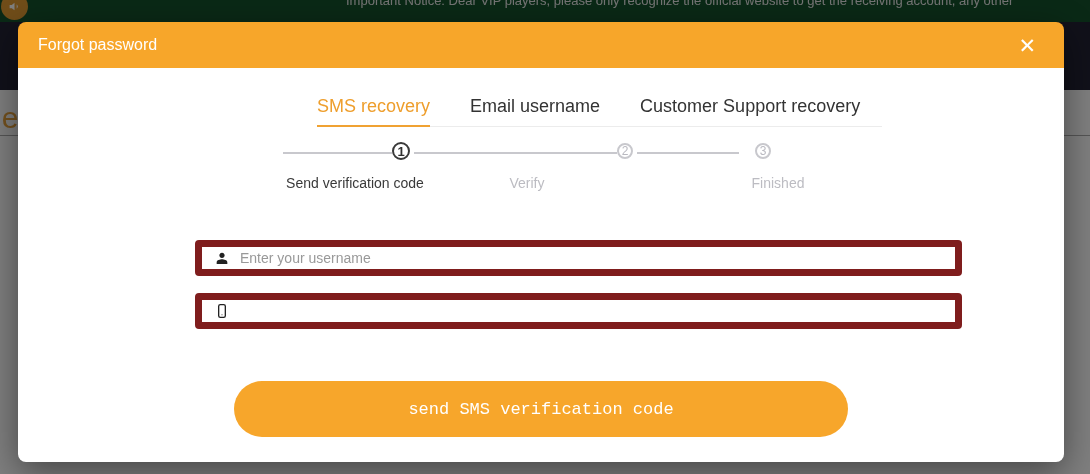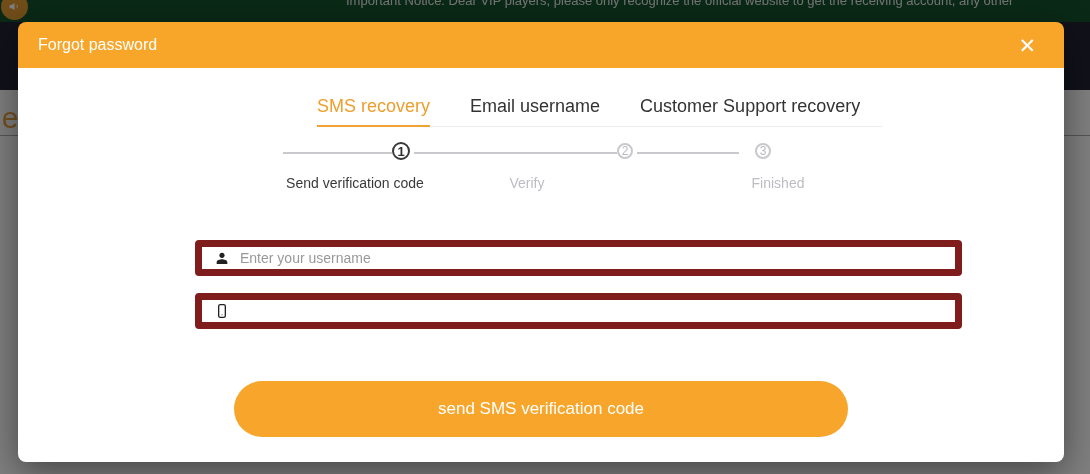--- a/index.html
+++ b/index.html
@@ -56,21 +56,21 @@
            border-radius:4px; display:flex; align-items:center; padding:0 12px; gap:10px; background:#fff;margin-left:37px; }
   .field-username { top:172px; }
   .field-phone { top:225px; }
   .field svg { flex:0 0 auto; }
   .field input { border:none; outline:none; flex:1; font-size:14px; color:#333; font-family:"Liberation Sans", sans-serif; }
   .field input::placeholder { color:#999; }
 
   
   .submit-btn { position:absolute; left:216px; top:313px; width:614px; height:56px; border:none;
                 border-radius:28px; background:#f7a62b; color:#fff; font-size:17px; cursor:pointer;
-                font-family:Liberation Sans, sans-serif; }
+                font-family:Liberation Mono, monospace; }
 </style>
 </head>
 <body>
 
 <div class="stage">
 
   <div class="page-bg">
     <div class="page-nav"></div>
     <div class="register-heading">Register</div>
     <div class="page-divider"></div>

